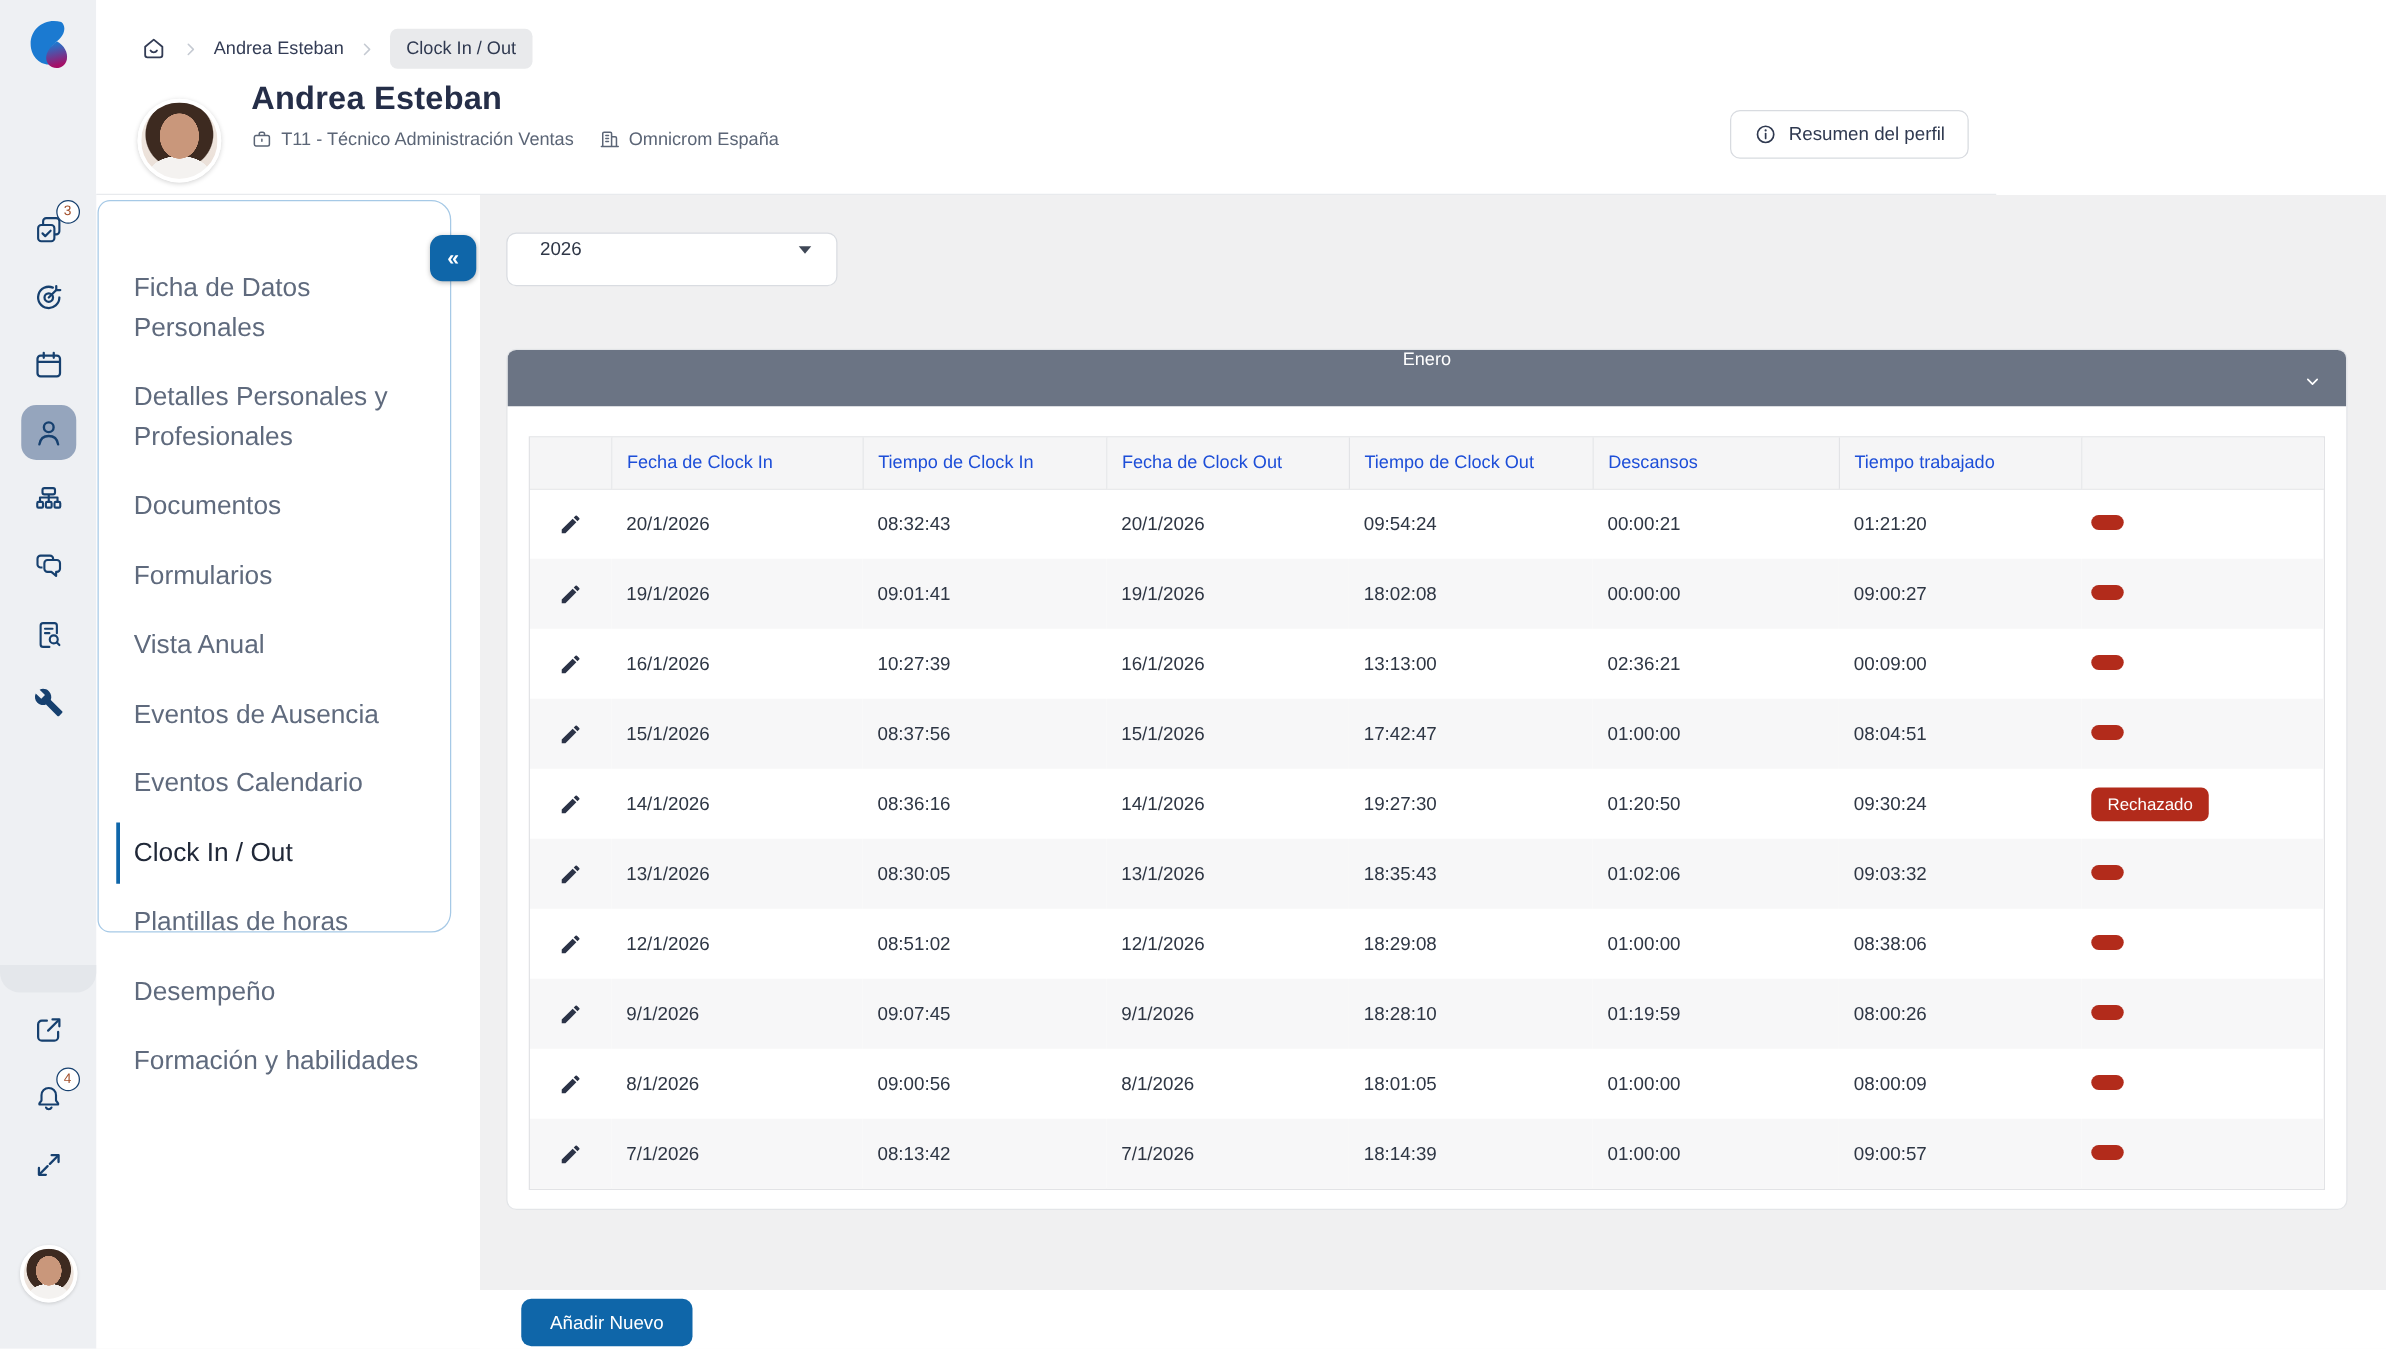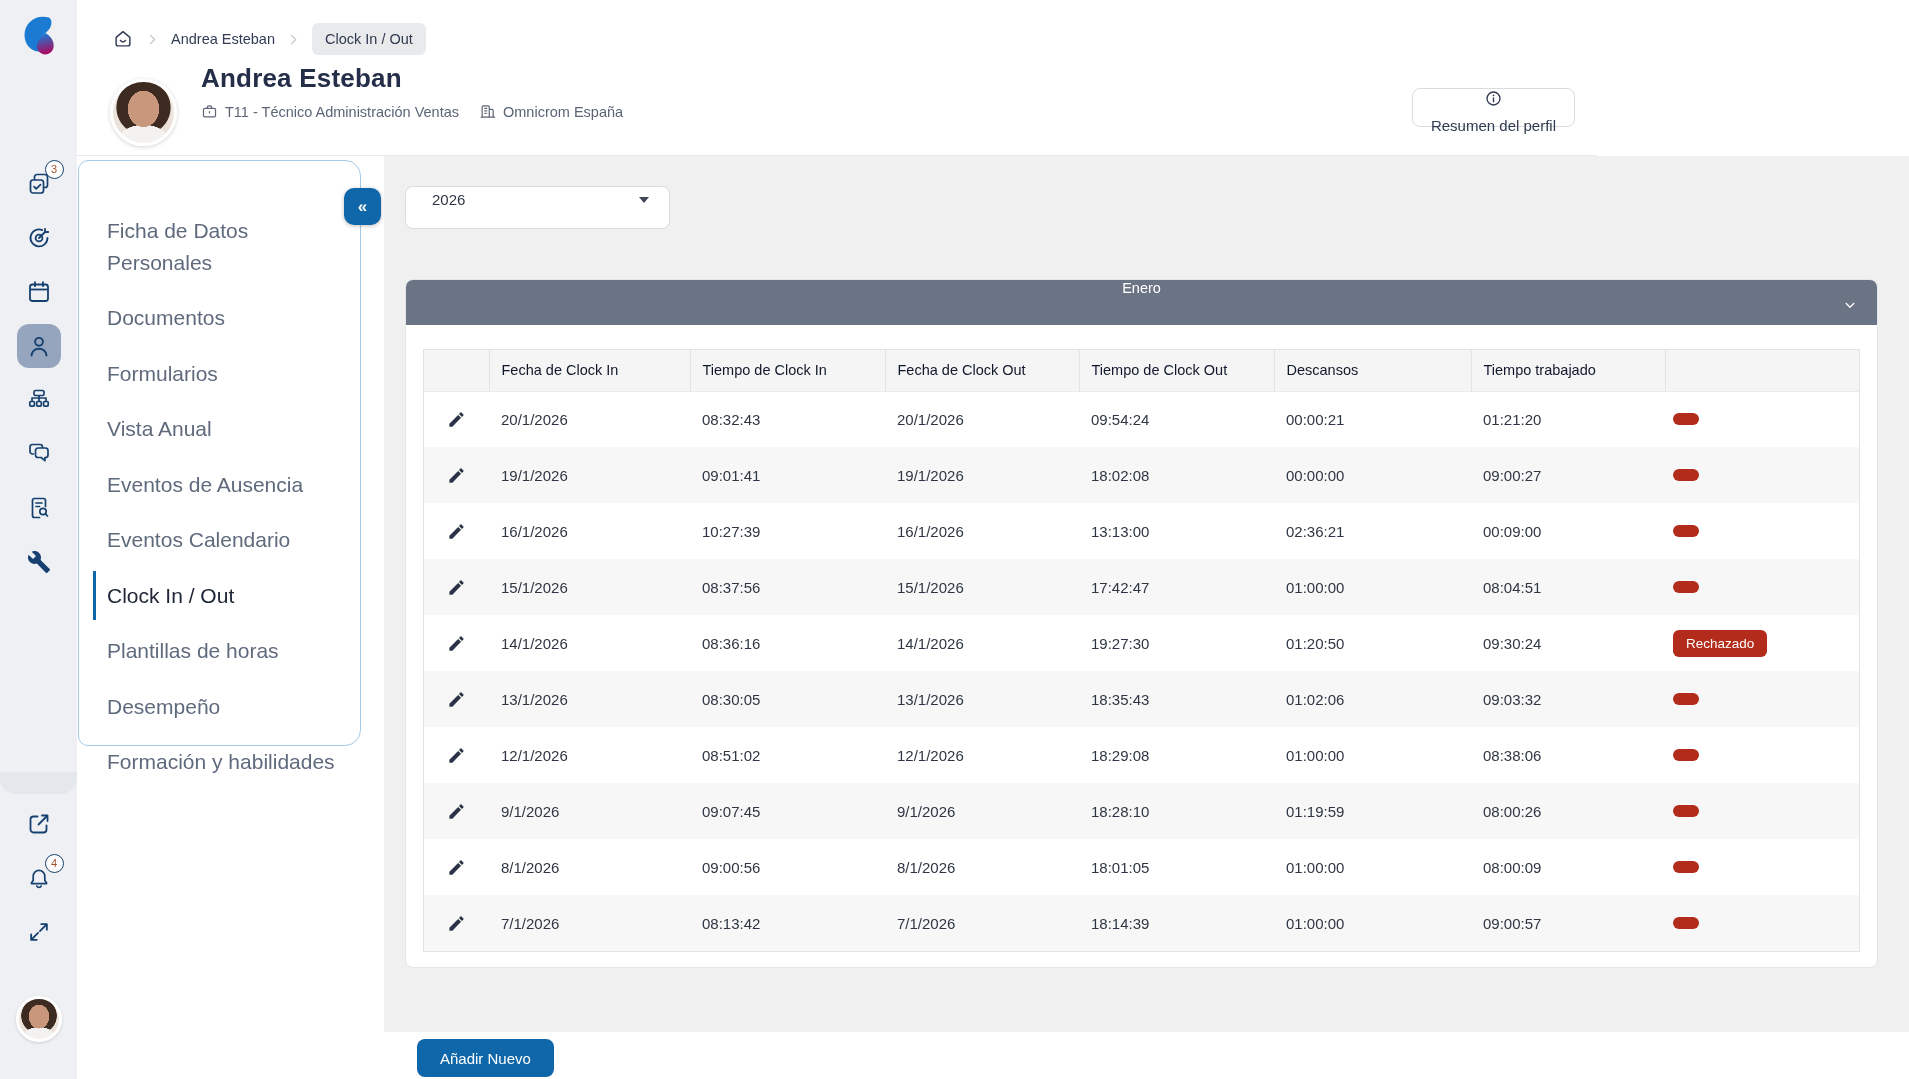--- a/index.html
+++ b/index.html
@@ -44,21 +44,21 @@
   .crumb{font-size:14.5px;color:#333c55;cursor:pointer;}
   .crumb-sep{color:#c5cad2;display:flex;align-items:center;}
   .crumb-pill{background:#e9eaec;border-radius:6px;padding:8px 13px;font-size:14.5px;color:#2f3950;cursor:pointer;}
   .profile-avatar{position:absolute;left:33px;top:79px;width:67px;height:67px;border:3px solid #fff;box-shadow:0 1px 4px rgba(0,0,0,.18);}
   .profile-block{position:absolute;left:124px;top:63px;}
   .profile-name{font-size:26px;font-weight:700;color:#252e48;letter-spacing:.2px;}
   .profile-meta{display:flex;align-items:center;gap:20px;margin-top:9px;font-size:14.5px;color:#5b6576;}
   .meta-item{display:flex;align-items:flex-end;gap:7px;}
   .summary-btn{position:absolute;right:22px;top:88px;height:39px;padding:0 18px;display:flex;align-items:center;gap:9px;
     background:#fff;border:1px solid #d8dbe0;border-radius:8px;font-size:15px;color:#2f3950;cursor:pointer;
-    font-family:"Liberation Sans",sans-serif;flex-direction:column;}
+    font-family:"Liberation Sans",sans-serif;}
   
   .nav-panel{position:absolute;left:78px;top:160px;width:283px;height:586px;background:#fff;
     border:1px solid var(--panel-border);border-radius:10px 16px 16px 10px;}
   .collapse-btn{position:absolute;left:344px;top:188px;width:37px;height:37px;background:var(--accent-blue);
     color:#fff;border:none;border-radius:10px;font-size:17px;font-weight:bold;cursor:pointer;
     display:flex;align-items:center;justify-content:center;box-shadow:0 1px 4px rgba(0,0,0,.25);}
   .nav-list{padding:54px 24px 0 14px;display:flex;flex-direction:column;gap:24px;}
   .nav-item{position:relative;padding-left:14px;font-size:21px;line-height:1.5;color:#5f6a7d;cursor:pointer;}
   .nav-item.active{color:#202838;}
   .nav-item.active::before{content:"";position:absolute;left:0;top:-9px;bottom:-9px;width:3px;background:var(--accent-blue);}
@@ -69,21 +69,21 @@
     padding:0 20px 16px 26px;font-size:15px;color:#2f3747;cursor:pointer;}
   .caret-down{margin-left:auto;width:0;height:0;border-left:5.5px solid transparent;
     border-right:5.5px solid transparent;border-top:6.5px solid #3f4756;}
   .card{position:absolute;left:21px;top:123px;width:1473px;height:689px;background:#fff;
     border:1px solid #e3e5e8;border-radius:8px;overflow:hidden;}
   .month-bar{height:45px;background:var(--month-bar);color:#fff;display:flex;align-items:center;
     padding:0 18px;font-size:14.5px;cursor:pointer;flex-direction:column;}
   .month-bar .chev{margin-left:auto;display:flex;align-items:center;}
   .table-wrap{margin:24px 17px 0;border:1px solid #e2e3e6;}
   table{width:100%;border-collapse:collapse;table-layout:fixed;}
-  thead th{background:#f5f5f6;height:41px;font-size:14.5px;font-weight:500;color:#0f172a;text-align:left;
+  thead th{background:#f5f5f6;height:41px;font-size:14.5px;font-weight:500;color:#1d4ed8;text-align:left;
     padding:0 4px 0 12px;border-right:1px solid #e2e3e6;border-bottom:1px solid #e9eaec;overflow:hidden;white-space:nowrap;}
   thead th:last-child{border-right:none;}
   tbody td{height:56px;font-size:15px;color:#2e3644;padding:0 4px 0 12px;}
   tbody tr:nth-child(even){background:#f7f7f8;}
   .c-edit{text-align:center;padding:0;}
   .edit-btn{background:none;border:none;cursor:pointer;color:#2b3347;padding:5px;display:inline-flex;}
   .c-status{padding-left:8px;}
   .badge-rechazado{display:inline-block;background:var(--badge-red);color:#fff;font-size:13.5px;
     padding:6px 13px;border-radius:6px;}
   .bottom-bar{position:absolute;left:384px;top:1032px;width:1525px;height:47px;background:#fff;}
@@ -259,20 +259,23 @@
     <span>Resumen del perfil</span>
   </button>
 </header>
 
 <nav class="nav-panel">
   <div class="nav-list">
   <div class="nav-item">
     <span class="nav-label">Ficha de Datos Personales</span>
   </div>
 
+  <div class="nav-item">
+    <span class="nav-label">Detalles Personales y Profesionales</span>
+  </div>
 
   <div class="nav-item">
     <span class="nav-label">Documentos</span>
   </div>
 
   <div class="nav-item">
     <span class="nav-label">Formularios</span>
   </div>
 
   <div class="nav-item">

